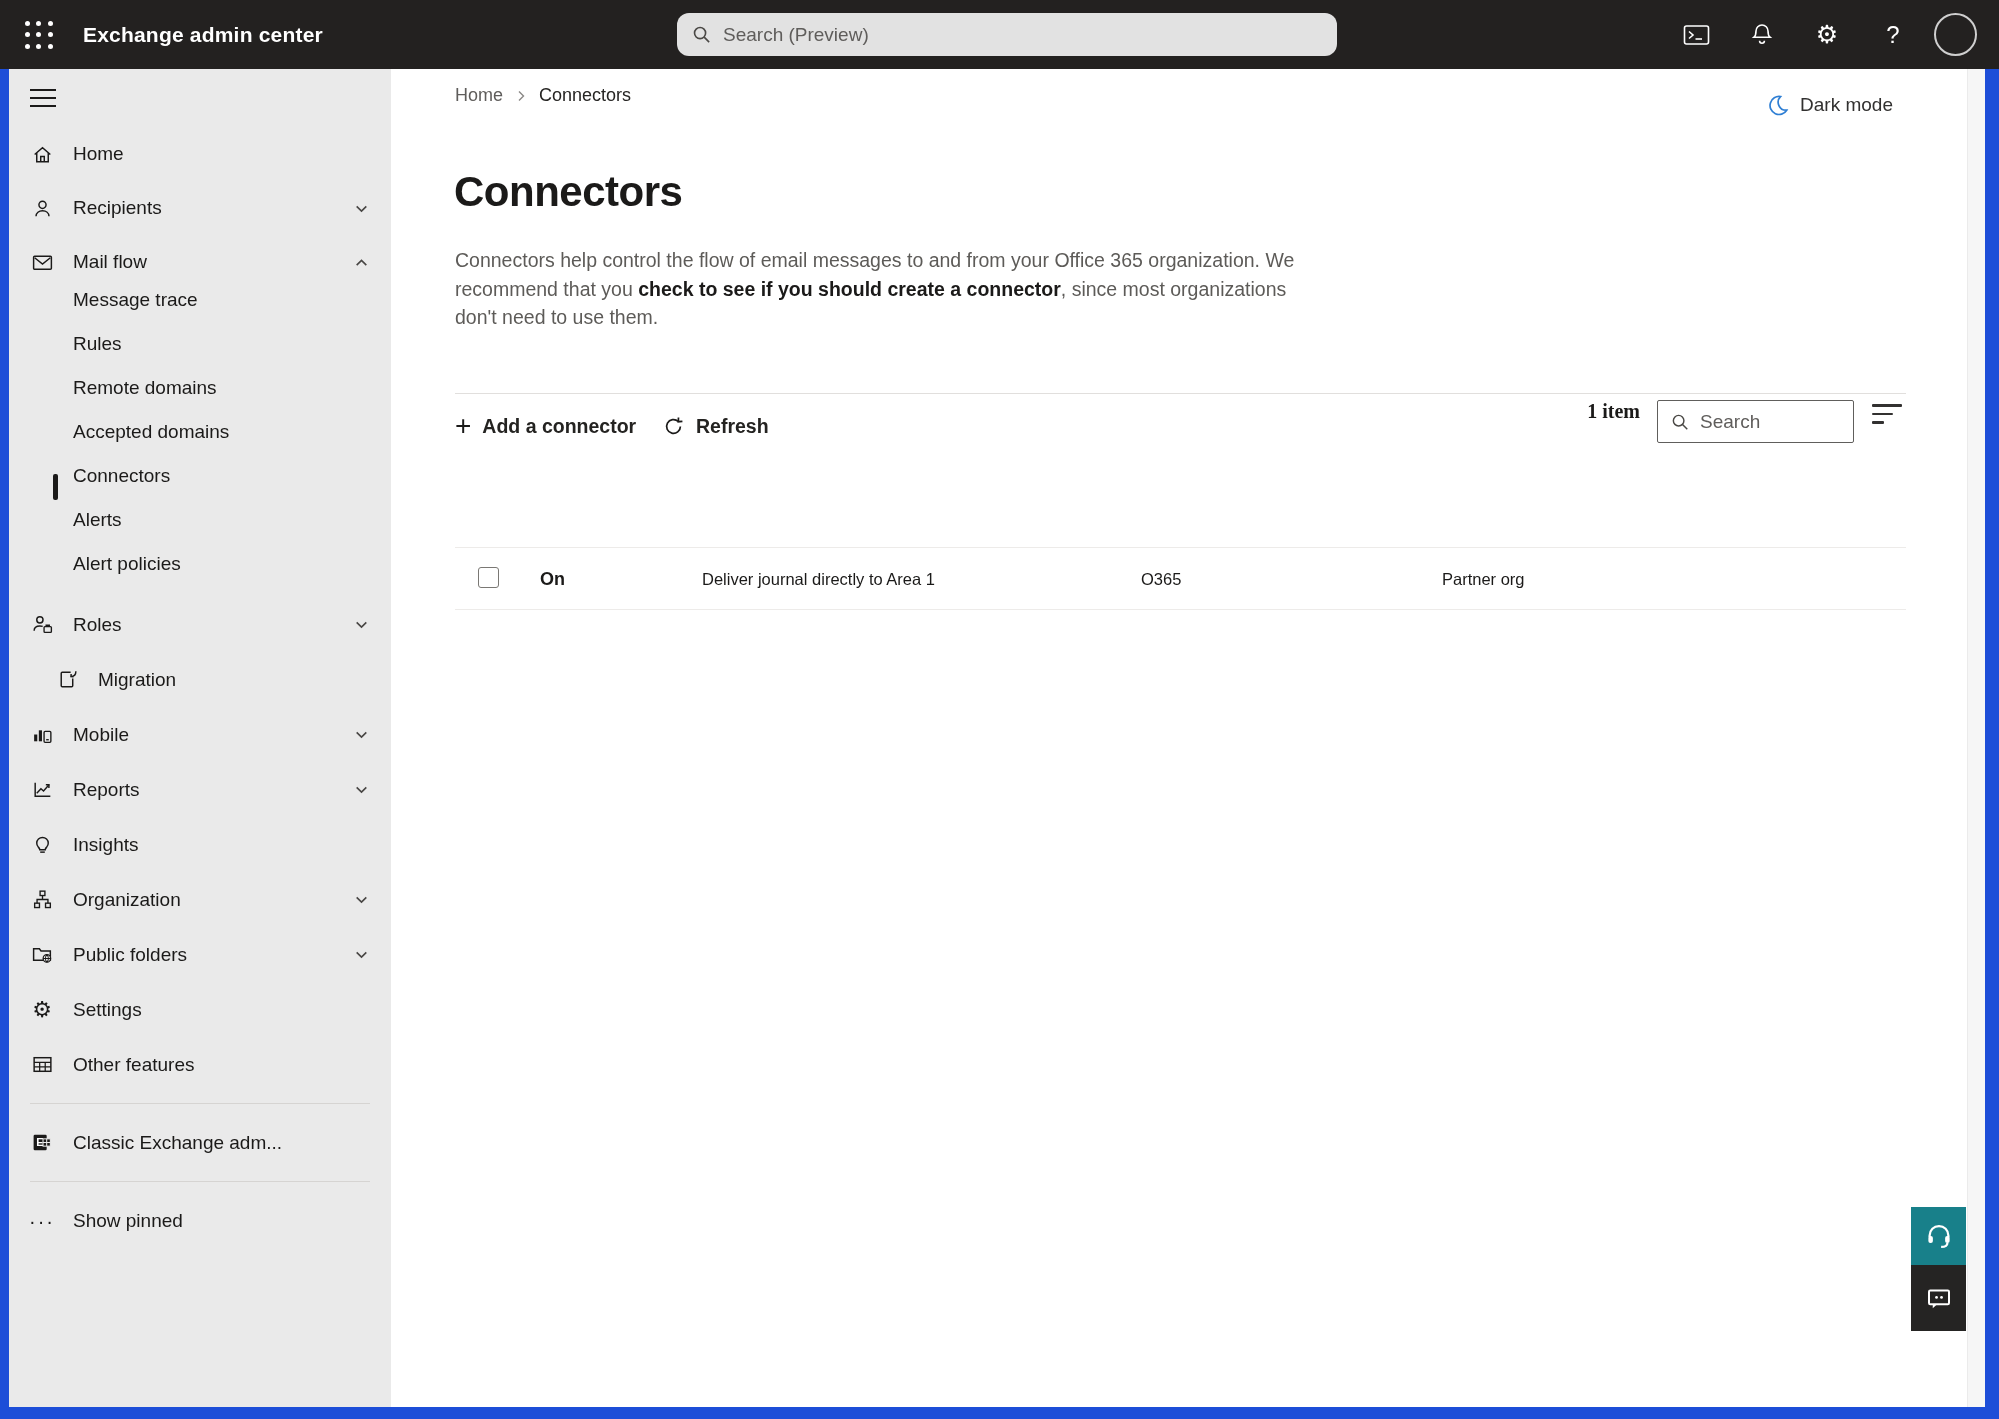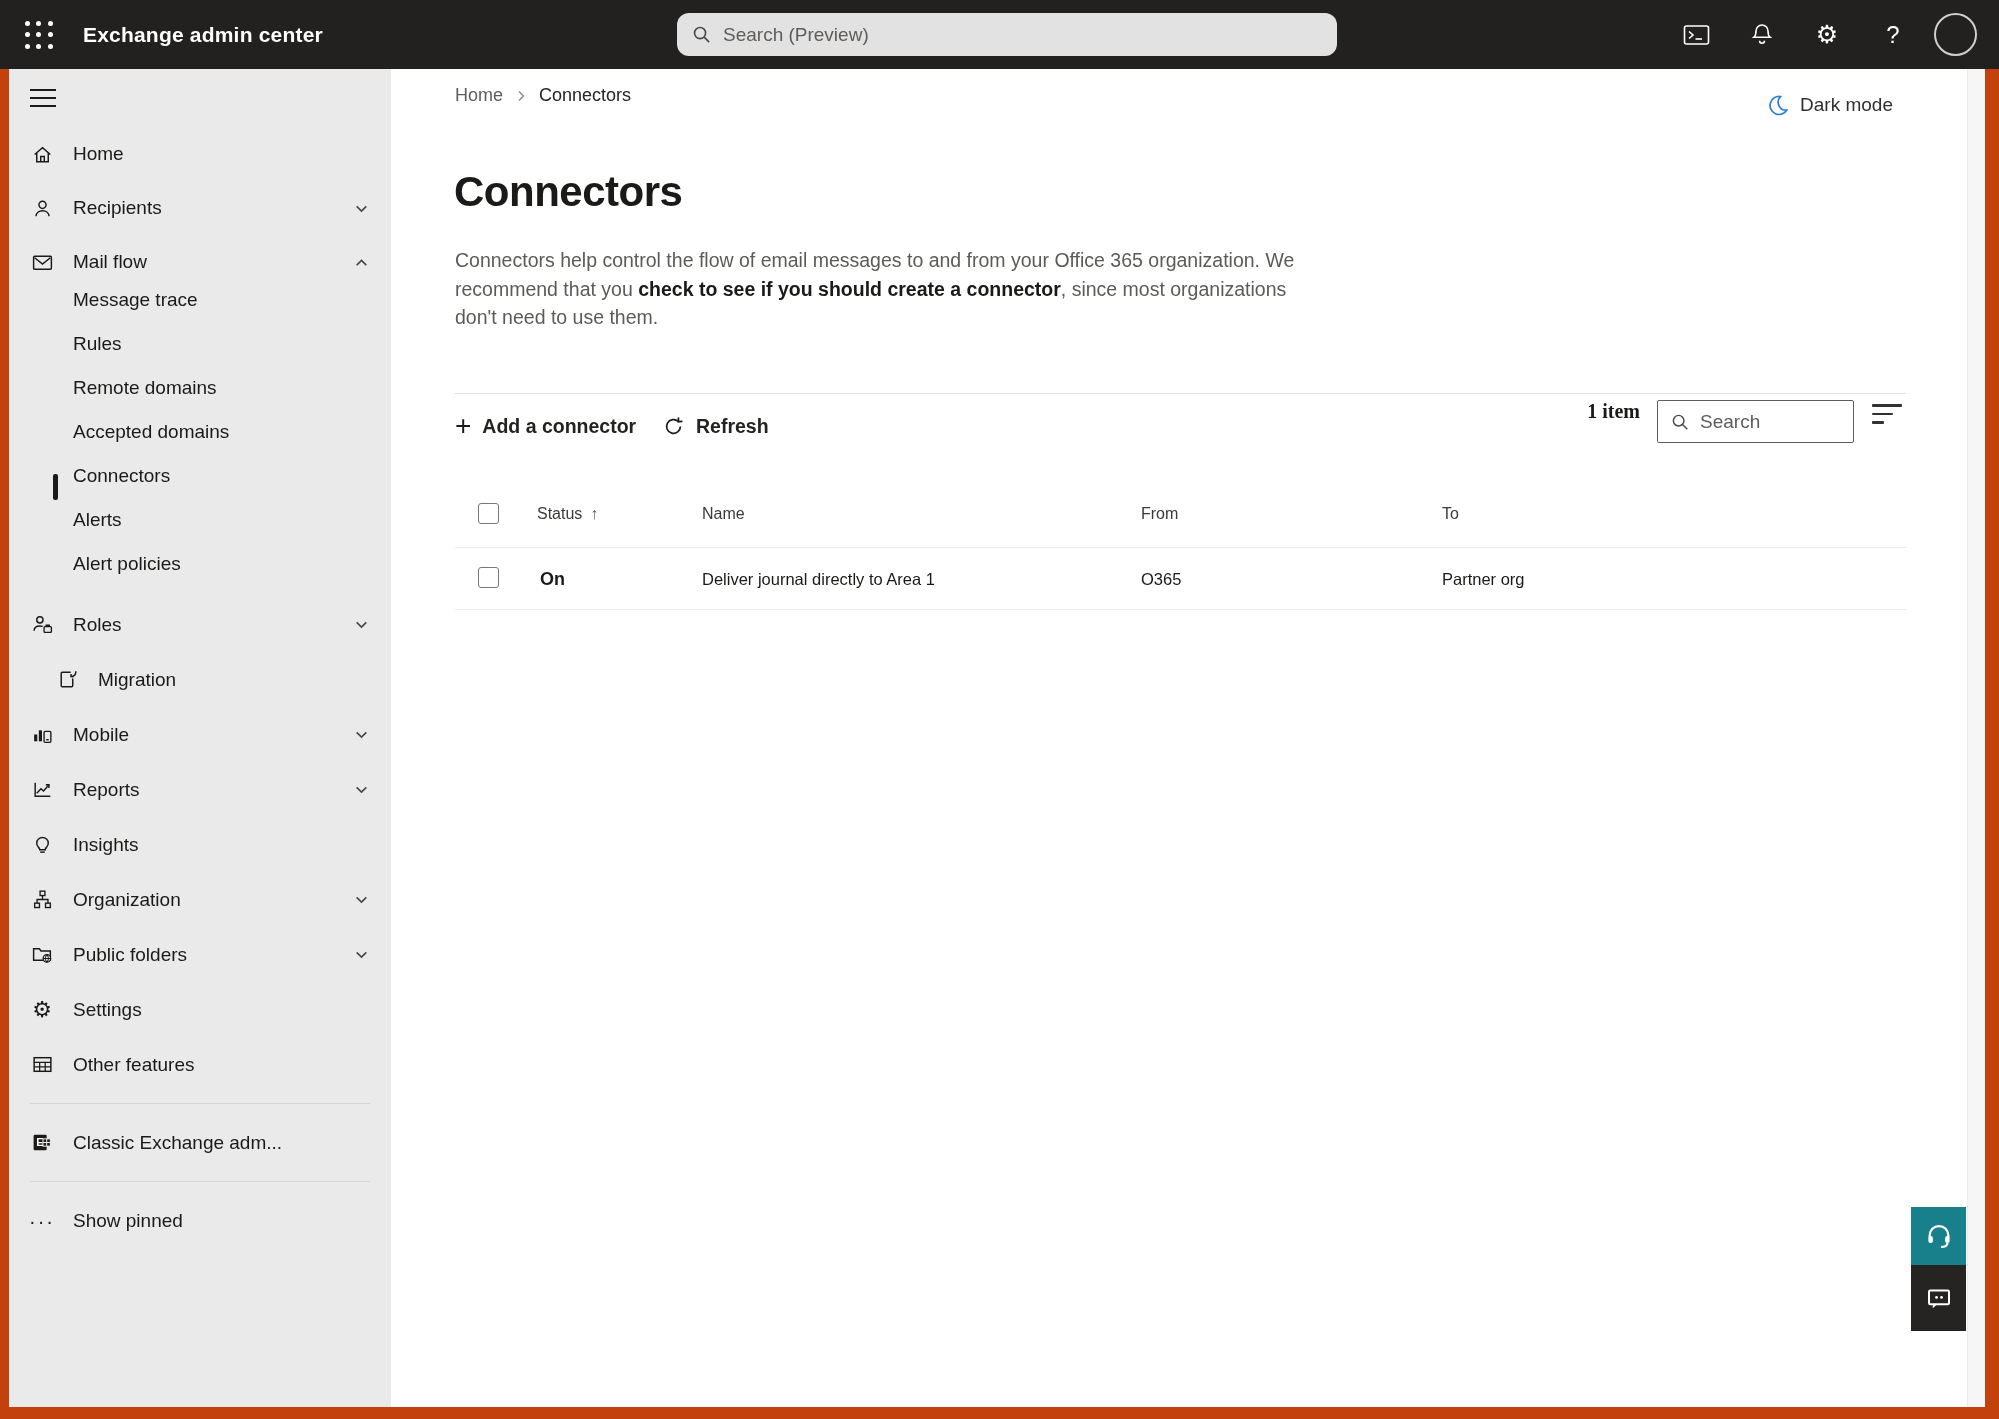--- a/index.html
+++ b/index.html
@@ -1,17 +1,17 @@
 <!DOCTYPE html>
 <html><head>
 <meta charset="utf-8">
 <style>
   * { margin:0; padding:0; box-sizing:border-box; }
   html,body { background:#000; }
-  .page { position:relative; width:1999px; height:1419px; background:#c2410c;
+  .page { position:relative; width:1999px; height:1419px; background:#1d4ed8;
           font-family:"Liberation Sans", sans-serif; overflow:hidden; }
 
   
   .topbar { position:absolute; left:0; top:0; width:1999px; height:69px; background:#232120; }
   .waffle { position:absolute; left:22px; top:18px; width:34px; height:34px; display:grid;
             grid-template-columns:repeat(3,1fr); align-items:center; justify-items:center; cursor:pointer; }
   .waffle i { width:5px; height:5px; background:#fff; border-radius:50%; }
   .tb-title { position:absolute; left:83px; top:0; height:69px; line-height:69px;
               color:#fff; font-size:21px; font-weight:600; letter-spacing:0.2px; }
   .tb-search { position:absolute; left:677px; top:13px; width:660px; height:43px; background:#e2e2e2;
@@ -405,27 +405,20 @@
           <input type="text" placeholder="Search" style="">
         </div>
         <div class="filter-btn">
           <i style="width:30px;"></i>
             <i style="width:21px;"></i>
             <i style="width:12px;"></i>
         </div>
       </div>
     </div>
 
-    <div class="thead">
-      <div class="checkbox col-check" style="top:-2px;"></div>
-      <span class="col-status"><span>Status</span><span class="sort-arrow">↑</span></span>
-      <span class="col-name"><span>Name</span></span>
-      <span class="col-from"><span>From</span></span>
-      <span class="col-to"><span>To</span></span>
-    </div>
 
     <div class="divider" style="top:478px; background:#edebe9;"></div>
 
     <div class="trow">
       <div class="checkbox col-check"></div>
       <span class="cell status-on">On</span>
       <span class="cell col-name">Deliver journal directly to Area 1</span>
       <span class="cell col-from">O365</span>
       <span class="cell col-to">Partner org</span>
     </div>

